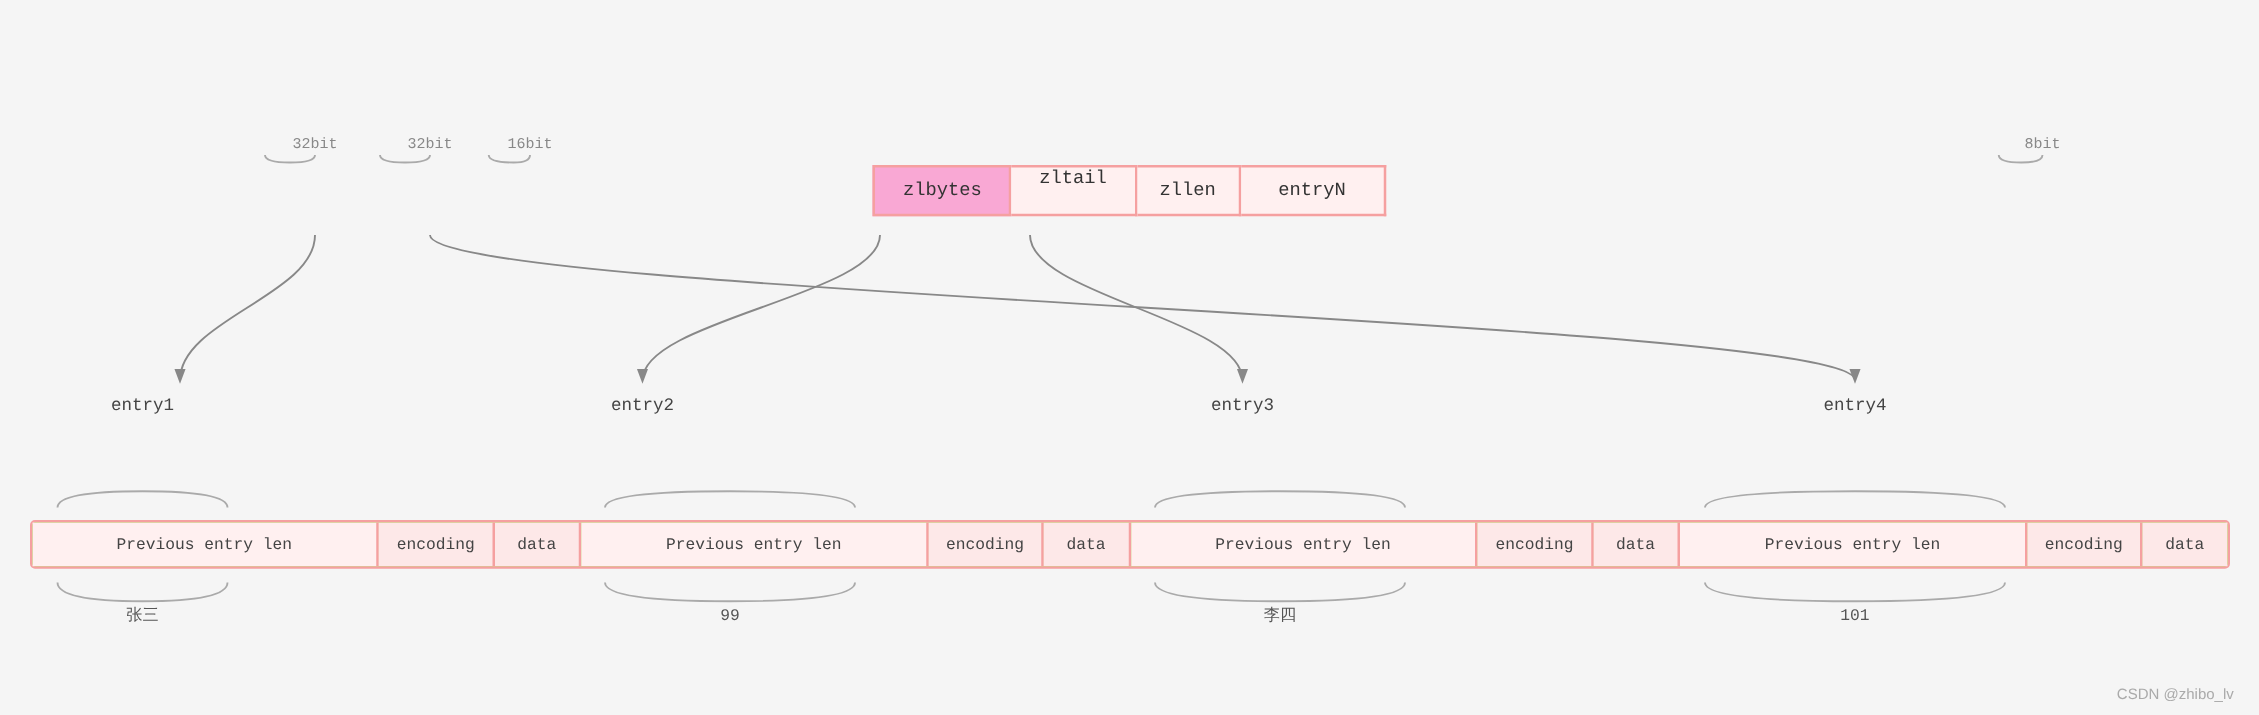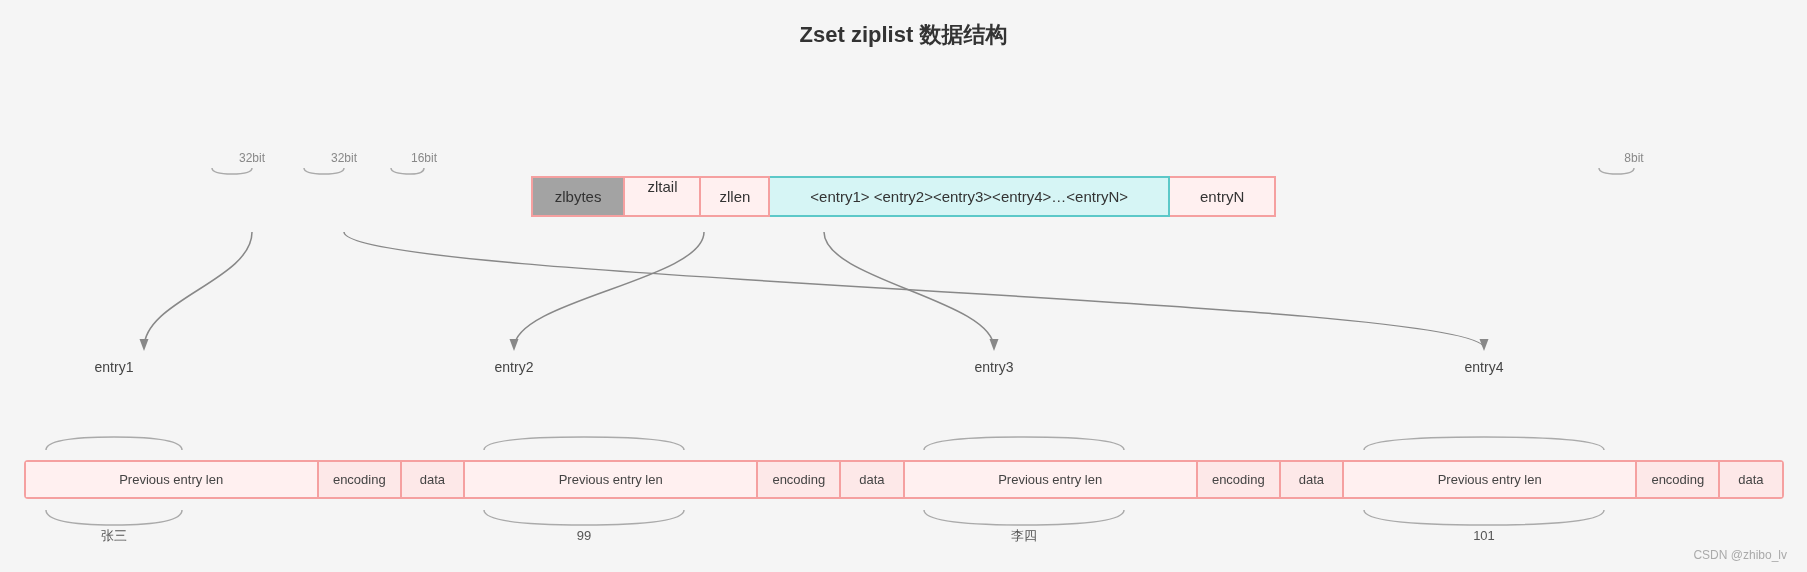--- a/index.html
+++ b/index.html
@@ -42,28 +42,28 @@
       right: 20px;
       font-size: 12px;
       color: #aaa;
       text-align: center;
     }
 
     
     .main-wrapper {
       position: relative;
       width: 1760px;
-      margin: 0 auto;
+      margin: 16px auto;
+      font-family: Liberation Mono, monospace;
     }
   </style>
 </head>
 <body>
 
 <div class="diagram-container">
-  <div class="title">Zset ziplist 数据结构</div>
 
   <div class="main-wrapper">
 
     <svg class="svg-overlay" width="1760" height="540">
 
       <text x="228" y="82" text-anchor="middle" font-size="12" fill="#888">32bit</text>
       <path d="M188,88 Q188,94 208,94 Q228,94 228,88" fill="none" stroke="#aaa" stroke-width="1.5"></path>
 
       <text x="320" y="82" text-anchor="middle" font-size="12" fill="#888">32bit</text>
       <path d="M280,88 Q280,94 300,94 Q320,94 320,88" fill="none" stroke="#aaa" stroke-width="1.5"></path>
@@ -110,35 +110,32 @@
 
       <text x="90" y="292" text-anchor="middle" font-size="14" fill="#444">entry1</text>
       <text x="490" y="292" text-anchor="middle" font-size="14" fill="#444">entry2</text>
       <text x="970" y="292" text-anchor="middle" font-size="14" fill="#444">entry3</text>
       <text x="1460" y="292" text-anchor="middle" font-size="14" fill="#444">entry4</text>
     </svg>
 
     <div style="display:flex; flex-direction:column; align-items:center; margin-bottom: 150px;">
       <div style="display:flex; align-items:stretch; margin-top: 96px;">
 
-        <div style="padding:10px 22px; font-size:15px; color:#333; border:2px solid #f5a0a0; background:#a3a3a3; white-space:nowrap;">
+        <div style="padding:10px 22px; font-size:15px; color:#333; border:2px solid #f5a0a0; background:#f9a8d4; white-space:nowrap;">
           <span>zlbytes</span>
         </div>
 
         <div style="padding:0 22px; font-size:15px; color:#333; border:2px solid #f5a0a0; background:#fff0f0; white-space:nowrap; border-left:none;">
           <span>zltail</span>
         </div>
 
         <div style="padding:10px 18px; font-size:15px; color:#333; border:2px solid #f5a0a0; background:#fff0f0; white-space:nowrap; border-left:none;">
           <span>zllen</span>
         </div>
 
-        <div style="padding:10px 40px; font-size:15px; color:#333; border:2px solid #5cc8c8; background:#d6f5f5; white-space:nowrap; border-left:none;">
-          <span>&lt;entry1&gt; &lt;entry2&gt;&lt;entry3&gt;&lt;entry4&gt;…&lt;entryN&gt;</span>
-        </div>
 
         <div style="padding:10px 30px; font-size:15px; color:#333; border:2px solid #f5a0a0; background:#fff0f0; white-space:nowrap; border-left:none;">
           <span>entryN</span>
         </div>
       </div>
     </div>
 
     <div style="position:absolute; top:380px; left:0; right:0;">
       <div style="display:flex; border:2px solid #f5a0a0; border-radius:4px; background:#84cc16; width:100%;">
 

